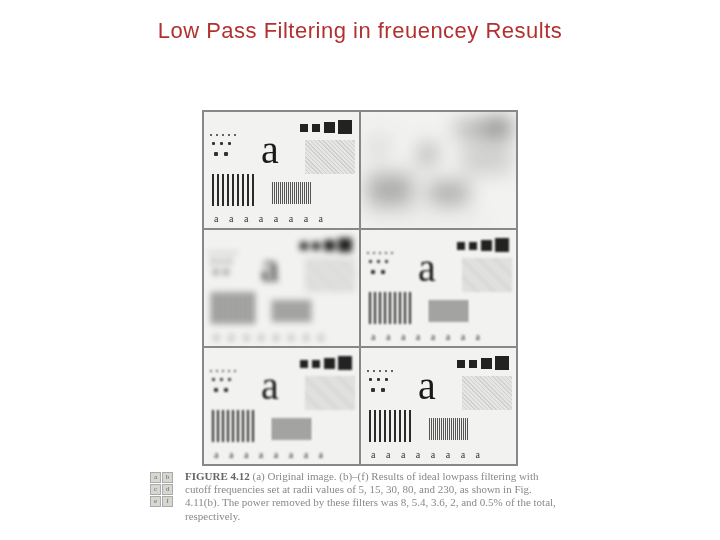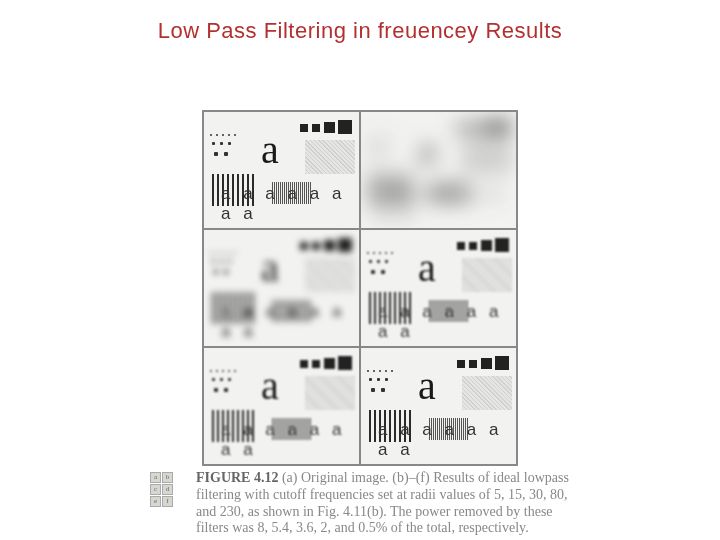--- a/index.html
+++ b/index.html
@@ -82,23 +82,23 @@
   }
   .finebars span {
     width: 1px;
     height: 22px;
     background: #555;
     display: block;
   }
   .arow {
     position: absolute;
     bottom: 4px;
-    left: 17px;
-    font-family: Liberation Sans, sans-serif;
-    font-size: 17px;
+    left: 10px;
+    font-family: Liberation Serif, serif;
+    font-size: 10px;
     letter-spacing: 4px;
     color: #333;
   }
   .noise {
     position: absolute;
     right: 4px;
     top: 28px;
     width: 50px;
     height: 34px;
     background: repeating-linear-gradient(45deg,#bbb 0 1px,#ddd 1px 3px),
@@ -108,23 +108,23 @@
   
   .blur-heavy { filter: blur(10px) contrast(0.7); }
   .blur-med   { filter: blur(3px); }
   .blur-mild  { filter: blur(1.3px); }
   .blur-slight{ filter: blur(0.8px); }
   .blur-tiny  { filter: blur(0.4px); }
 
   .caption-block {
     position: absolute;
     top: 470px;
-    left: 196px;
+    left: 185px;
     width: 380px;
-    font-size: 14px;
+    font-size: 11px;
     color: #888;
     line-height: 1.2;
     font-family: Georgia, serif;
   }
   .caption-grid {
     position: absolute;
     top: 472px;
     left: 150px;
     display: grid;
     grid-template-columns: 11px 11px;

